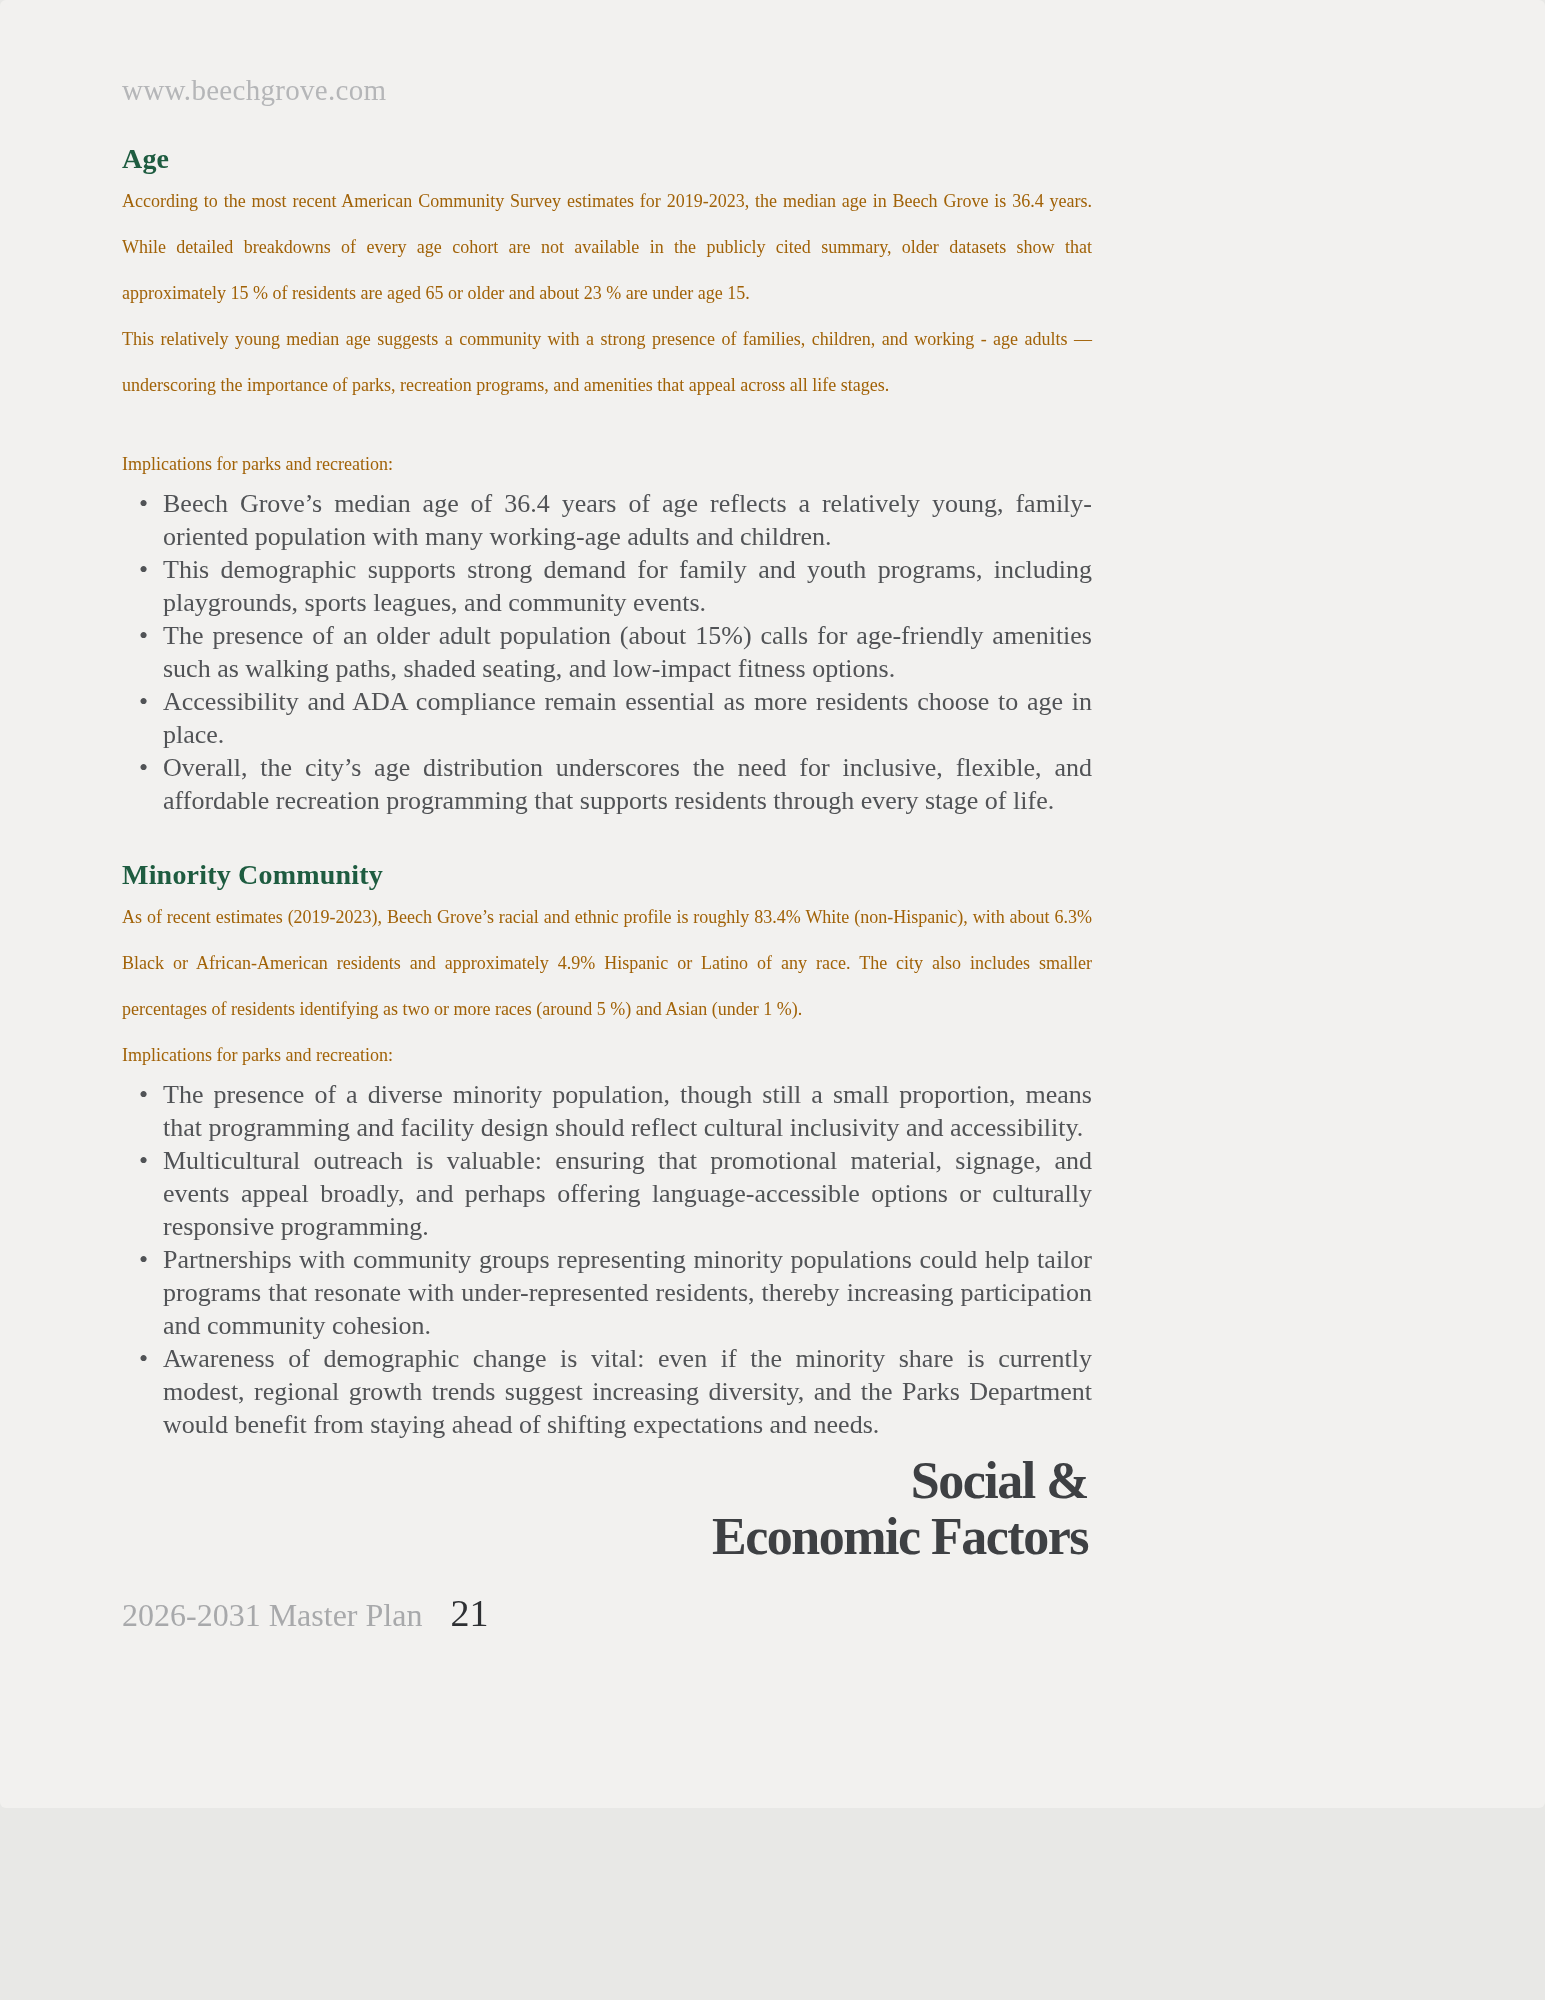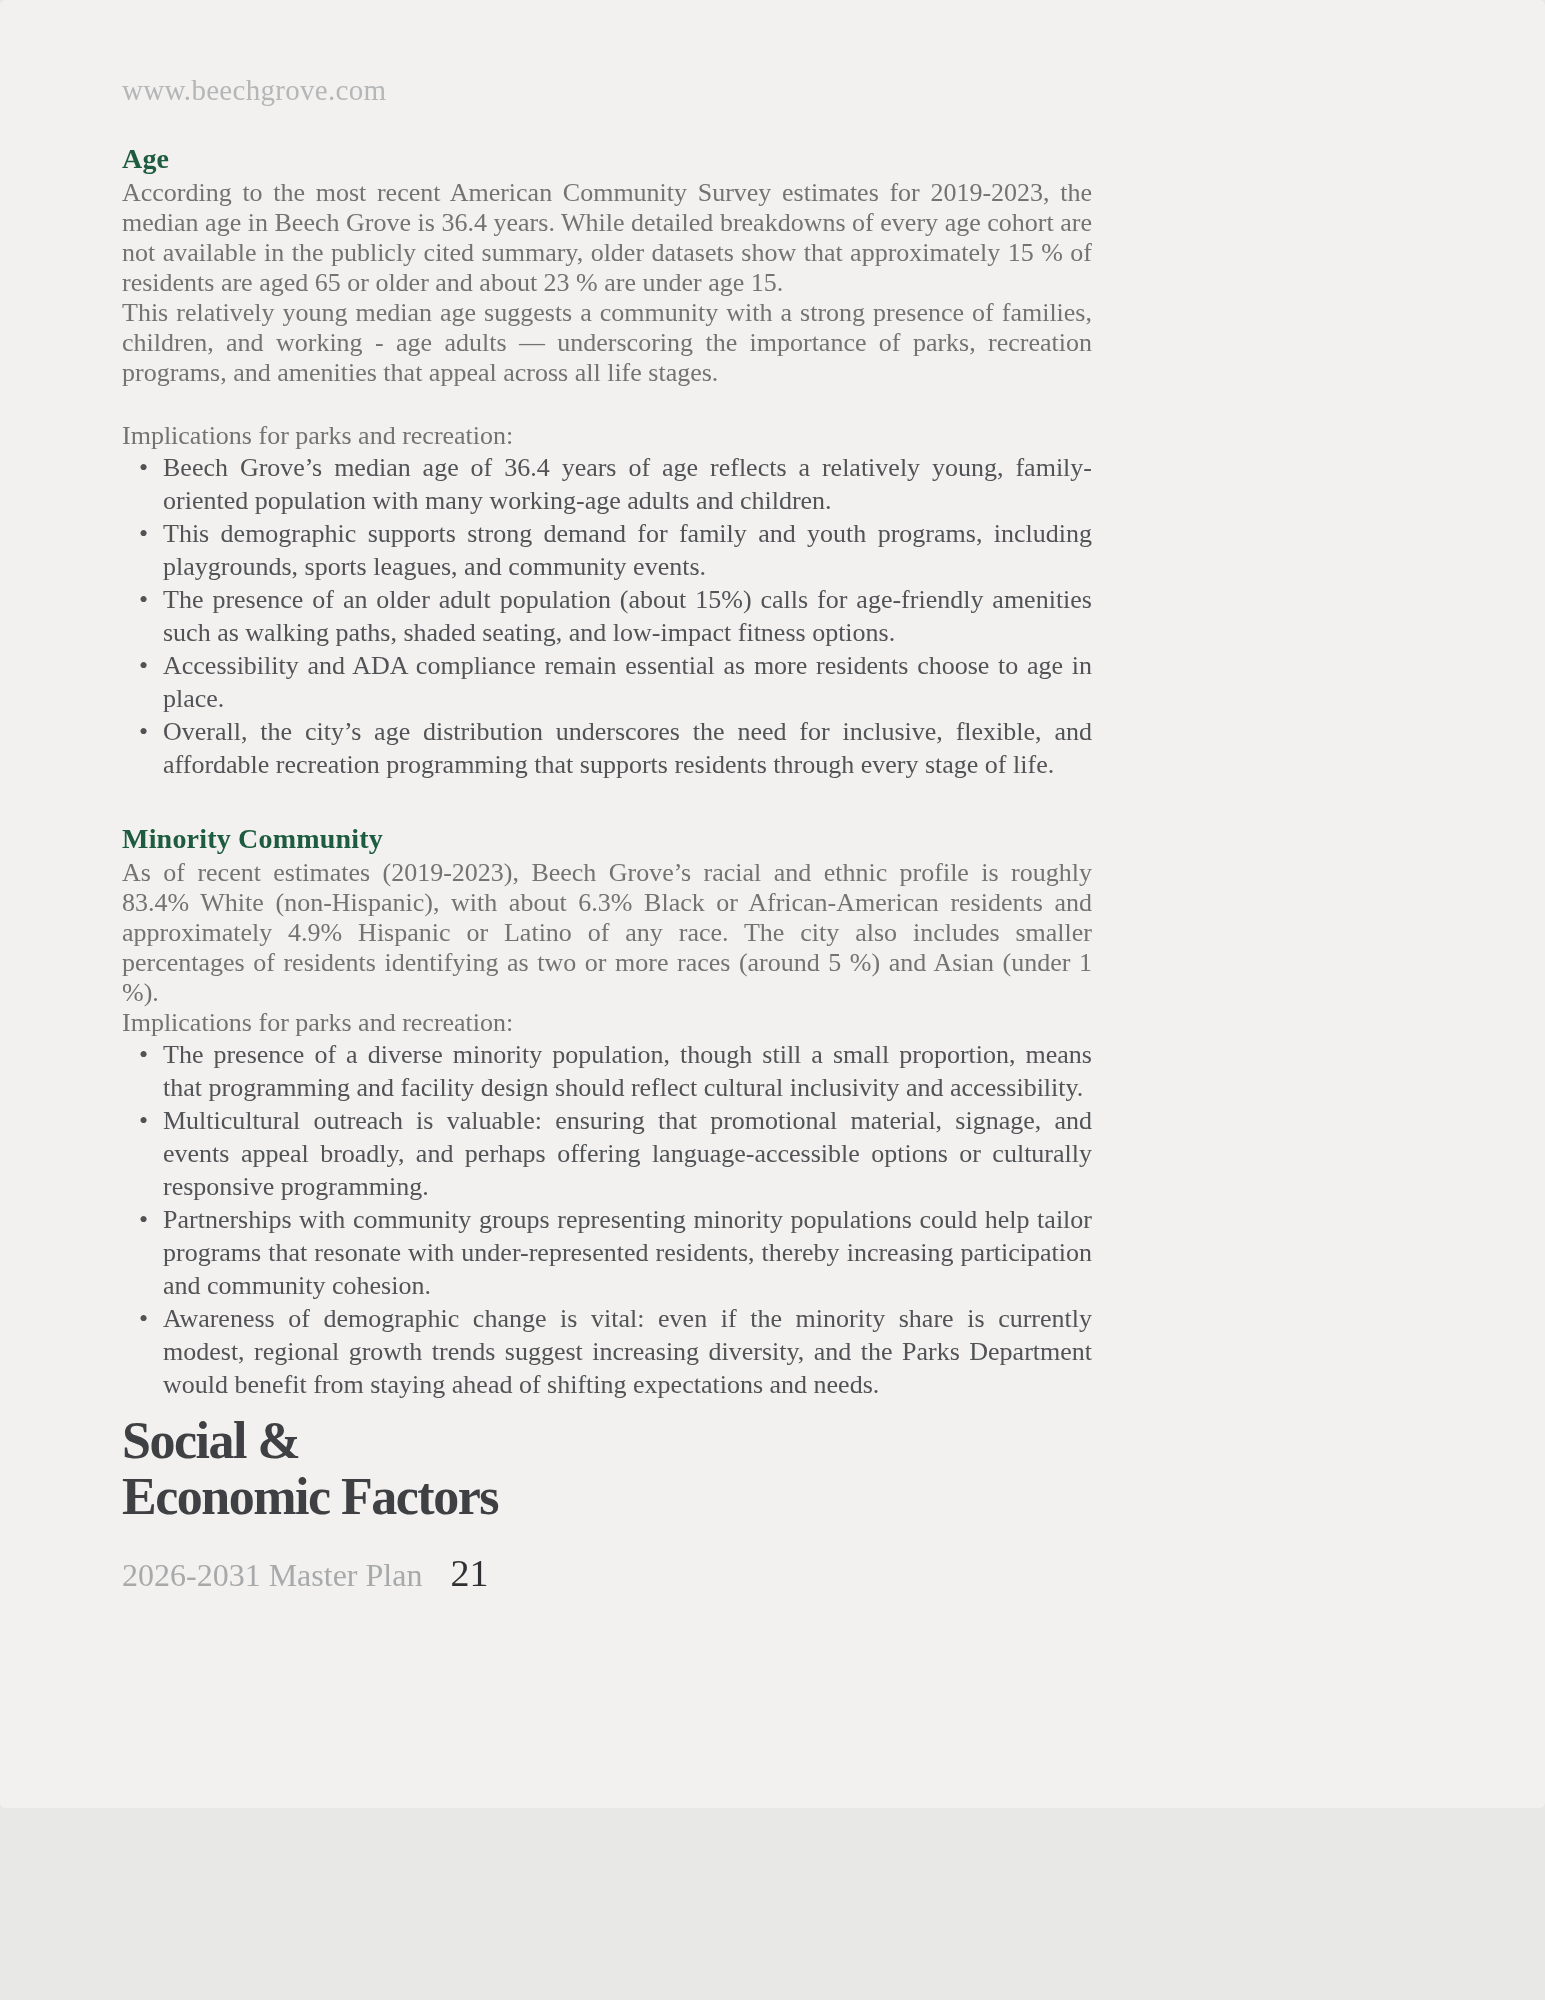--- a/index.html
+++ b/index.html
@@ -22,23 +22,23 @@
   }
   .content { width: 970px; margin-top: 36px; }
   .sec-heading {
     margin: 0 0 3px 0;
     font-size: 28px;
     font-weight: 700;
     color: #1e5c40;
     letter-spacing: 0.2px;
   }
   .body-text {
-    font-size: 26px;
-    line-height: 30px;
-    color: #737373;
+    font-size: 18px;
+    line-height: 46px;
+    color: #a16207;
     text-align: justify;
     margin: 0;
   }
   .implications { margin-top: 33px; }
   .implications.tight { margin-top: 0; }
   ul.bullets { list-style: none; margin: 0; padding: 0; }
   ul.bullets li {
     position: relative;
     padding-left: 41px;
     font-size: 26px;
@@ -49,21 +49,21 @@
   .dot {
     position: absolute;
     left: 17px;
     top: 0;
     color: #515356;
   }
   .minority-gap { margin-top: 42px; }
   .corner-title {
     width: 966px;
     margin-top: 12px;
-    text-align: left;
+    text-align: right;
     font-weight: 700;
     color: #3e4043;
     font-size: 52px;
     line-height: 56px;
     letter-spacing: -1.5px;
   }
   .footer {
     width: 1000px;
     margin-top: 26px;
     text-align: left;

